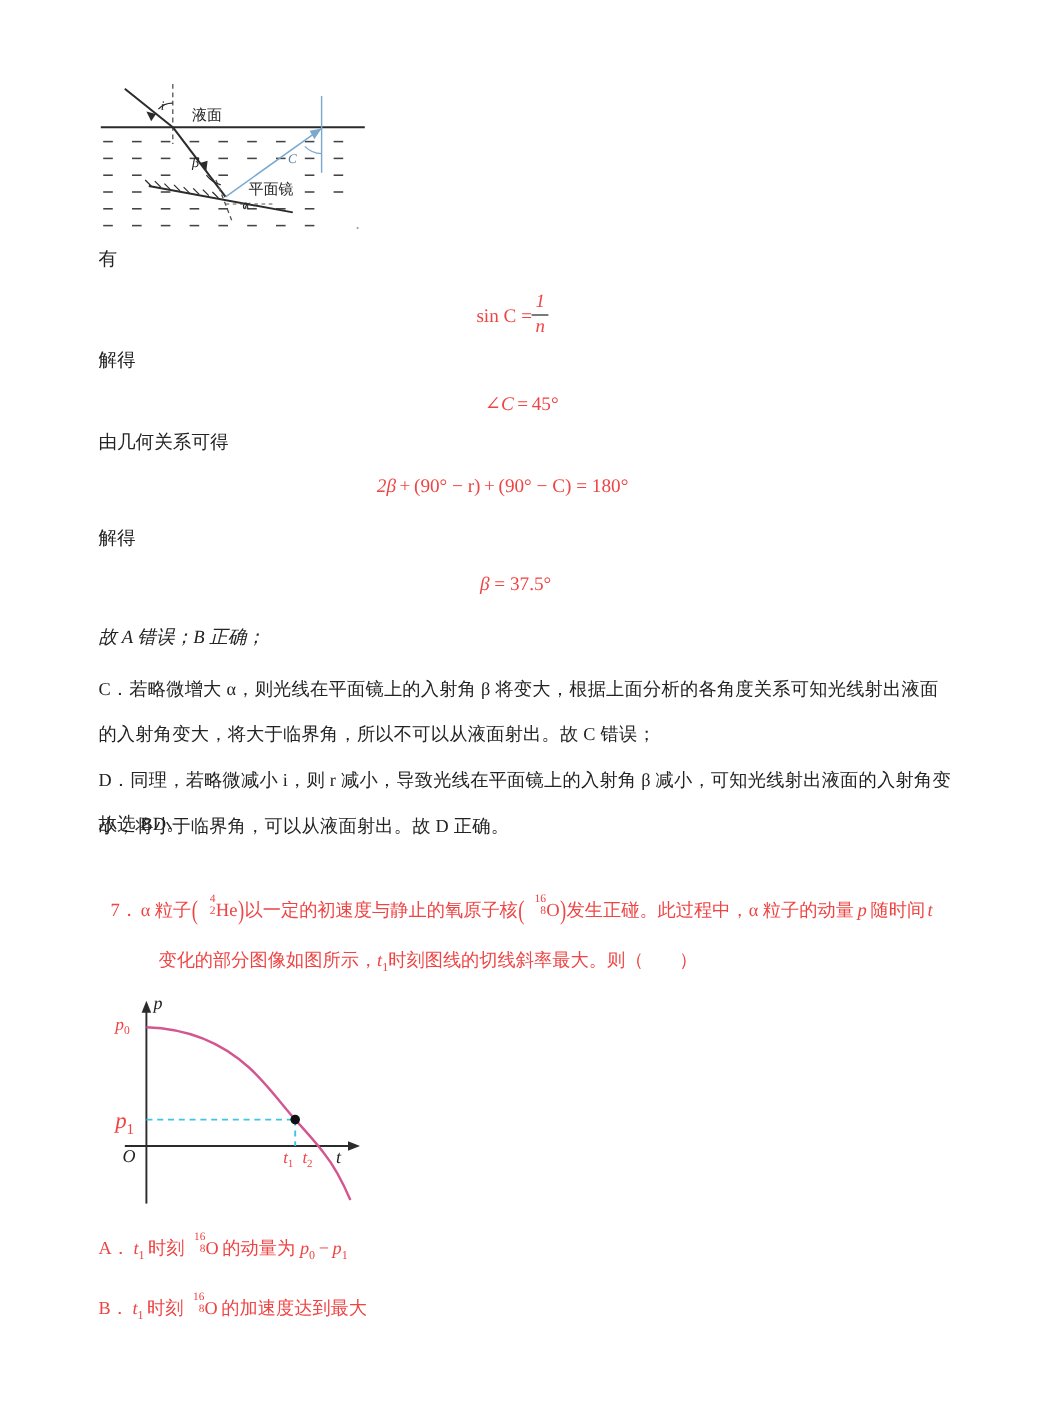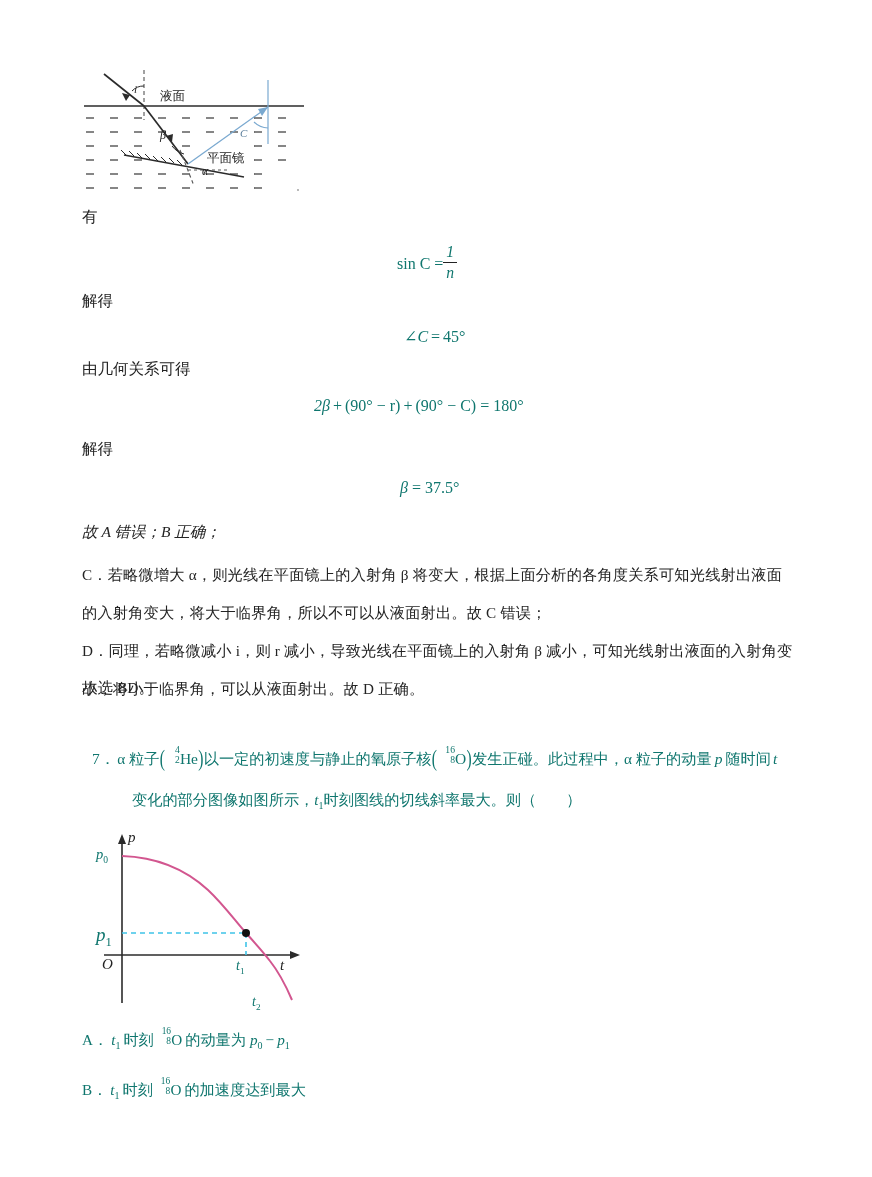--- a/index.html
+++ b/index.html
@@ -34,21 +34,21 @@
     position: absolute;
     font-size: 15.2px;
     line-height: 38px;
     color: #232323;
     letter-spacing: 0.2px;
   }
   .eq {
     position: absolute;
     font-family: "Liberation Serif", "DejaVu Serif", serif;
     font-size: 16px;
-    color: #0f766e;
+    color: #ef4444;
     white-space: nowrap;
   }
   .it { font-style: italic; }
   .mi { font-style: italic; font-family: "Liberation Serif", serif; }
   .up { font-style: normal; }
 
   sup.sp, sub.sb {
     font-size: 0.66em;
     line-height: 0;
   }
@@ -301,21 +301,21 @@
     <div class="eq" style="left:12px; top:18px; font-size:14.5px;">
       <span class="mi">p</span><sub class="sb">0</sub>
     </div>
     <div class="eq" style="left:12px; top:96px; font-size:19px;">
       <span class="mi">p</span><sub class="sb">1</sub>
     </div>
 
     <div class="eq" style="left:152px; top:130px; font-size:14px;">
       <span class="mi">t</span><sub class="sb">1</sub>
     </div>
-    <div class="eq" style="left:168px; top:130px; font-size:14px;margin-top:36px;">
+    <div class="eq" style="left:168px; top:130px; font-size:14px;">
       <span class="mi">t</span><sub class="sb">2</sub>
     </div>
   </div>
 
   <div class="eq" style="left:82px; top:1030px; font-size:15.2px;">
     <span>A．</span><span style="display:inline-block;width:3px;"></span><span class="mi">t</span><sub class="sb">1</sub><span style="display:inline-block;width:3px;"></span><span>时刻</span><span class="nuc" style="width:1.15em;"><span class="a">16</span><span class="z">8</span></span><span>O</span><span style="display:inline-block;width:3px;"></span><span>的动量为</span><span style="display:inline-block;width:4px;"></span><span class="mi">p</span><sub class="sb">0</sub><span style="display:inline-block;width:3px;"></span><span>−</span><span style="display:inline-block;width:3px;"></span><span class="mi">p</span><sub class="sb">1</sub>
   </div>
 
   <div class="eq" style="left:82px; top:1080px; font-size:15.2px;">
     <span>B．</span><span style="display:inline-block;width:3px;"></span><span class="mi">t</span><sub class="sb">1</sub><span style="display:inline-block;width:3px;"></span><span>时刻</span><span class="nuc" style="width:1.15em;"><span class="a">16</span><span class="z">8</span></span><span>O</span><span style="display:inline-block;width:3px;"></span><span>的加速度达到最大</span>

